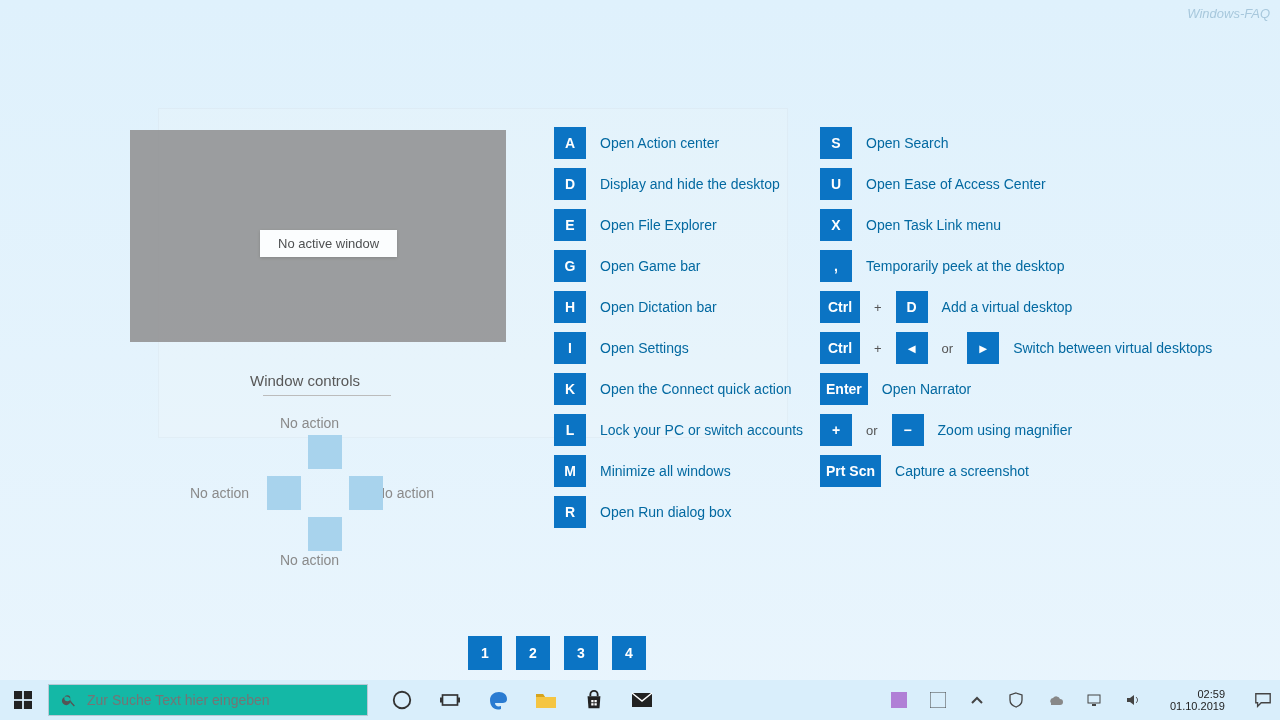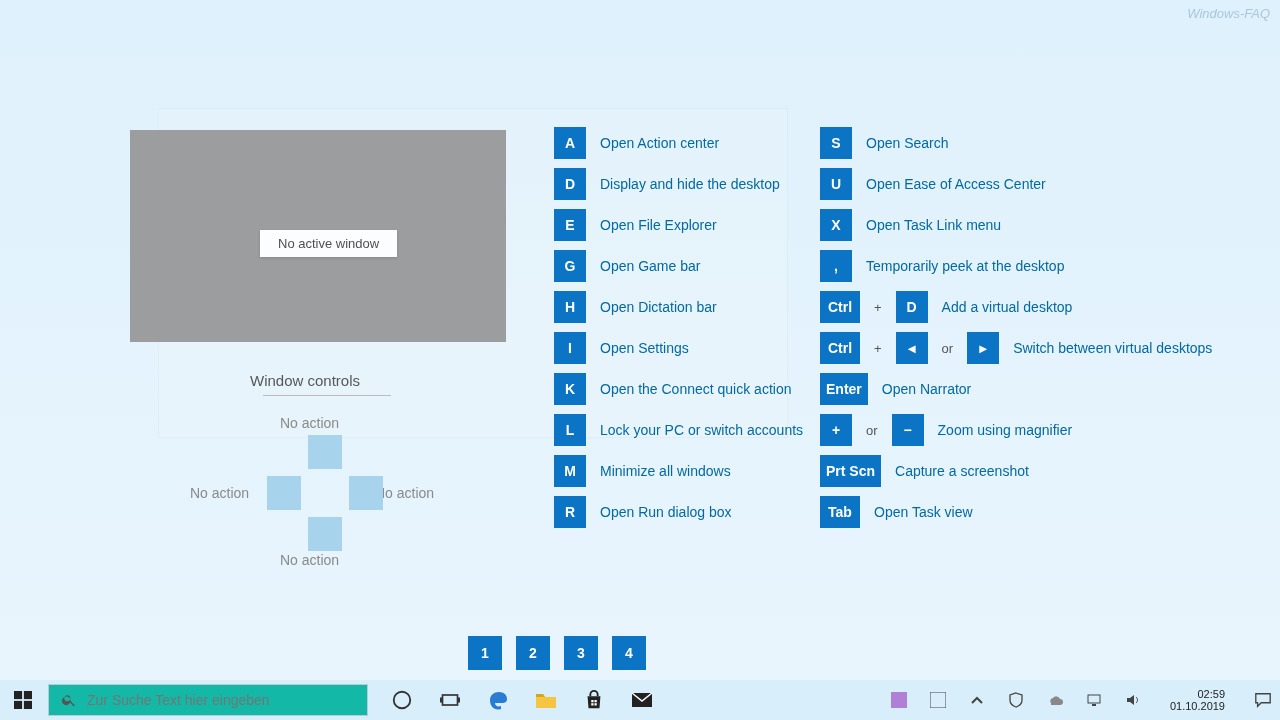--- a/index.html
+++ b/index.html
@@ -227,24 +227,20 @@
       <div class="row">
         <span class="key">+</span>
         <span class="or">or</span>
         <span class="key">−</span>
         <span class="desc">Zoom using magnifier</span>
       </div>
       <div class="row">
         <span class="key wide">Prt Scn</span>
         <span class="desc">Capture a screenshot</span>
       </div>
-      <div class="row">
-        <span class="key wide">Tab</span>
-        <span class="desc">Open Task view</span>
-      </div>
     </div>
 
 </div>
 
 <div class="pages" id="pages">
     <div class="pg">1</div>
     <div class="pg">2</div>
     <div class="pg">3</div>
     <div class="pg">4</div>
   </div>

